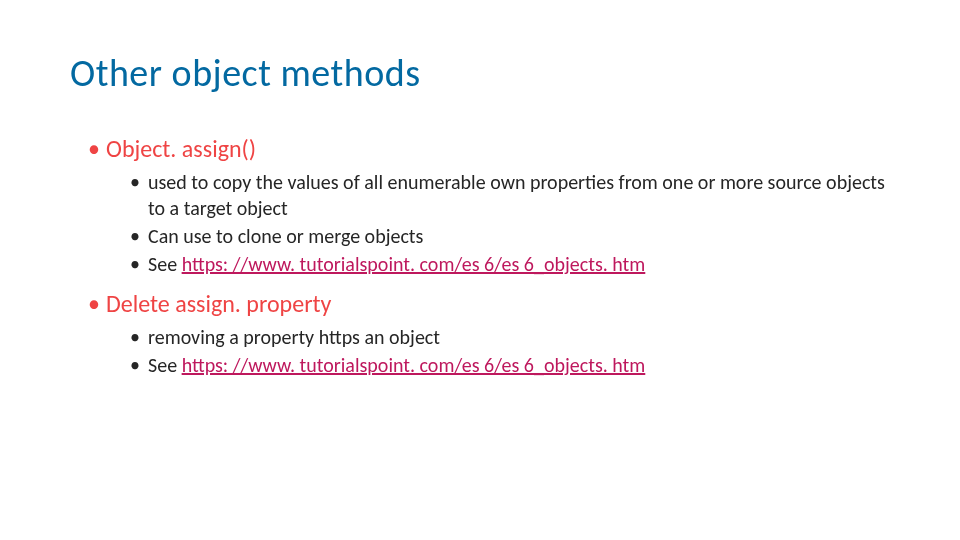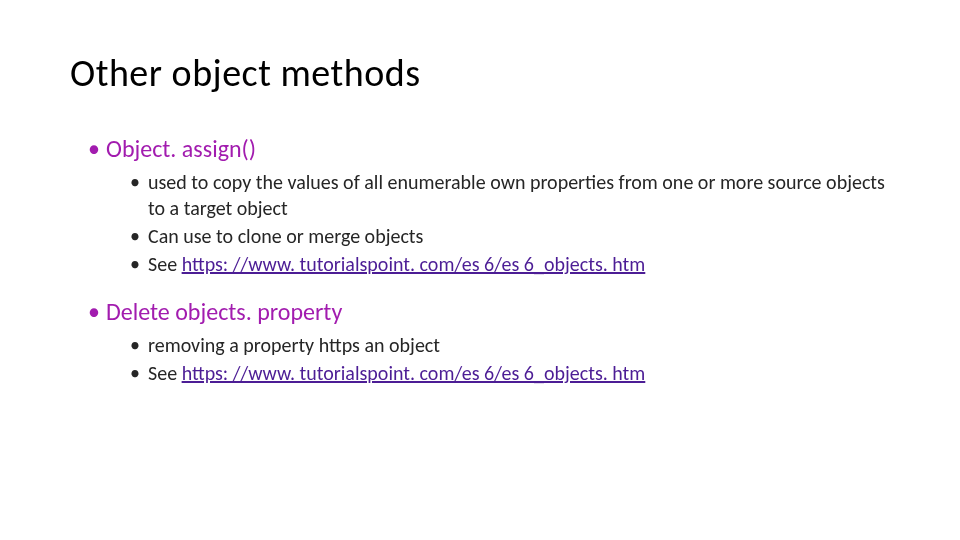--- a/index.html
+++ b/index.html
@@ -12,32 +12,31 @@
       height: 540px;
       background: #ffffff;
       font-family: Calibri, "Segoe UI", Arial, sans-serif;
       color: #1a1a1a;
       padding: 50px 70px 40px 70px;
       overflow: hidden;
     }
     .slide-title {
       font-size: 38px;
       font-weight: 400;
-      color: #000000;
+      color: #0369a1;
       margin-bottom: 38px;
       letter-spacing: 0.5px;
     }
     .level1 {
       font-size: 24px;
-      color: #a21caf;
+      color: #ef4444;
       margin-left: 18px;
       margin-bottom: 6px;
       position: relative;
       padding-left: 18px;
-      margin-top: 8px;
     }
     .level1::before {
       content: "•";
       position: absolute;
       left: 0;
       top: 0;
     }
     .level2 {
       font-size: 20px;
       color: #262626;
@@ -50,37 +49,37 @@
     .level2::before {
       content: "•";
       position: absolute;
       left: 0;
       top: 0;
     }
     .spacer1 {
       height: 10px;
     }
     a.hyperlink {
-      color: #4c1d95;
+      color: #be185d;
       text-decoration: underline;
     }
   </style>
 </head>
 <body>
 
 <h1 class="slide-title">Other object methods</h1>
 
 <div class="level1">Object. assign()</div>
 
 <div class="level2">used to copy the values of all enumerable own properties from one or more source objects to a target object</div>
 <div class="level2">Can use to clone or merge objects</div>
 <div class="level2">
   <span>See </span><a class="hyperlink">https: //www. tutorialspoint. com/es 6/es 6_objects. htm</a>
 </div>
 
 <div class="spacer1"></div>
 
-<div class="level1">Delete objects. property</div>
+<div class="level1">Delete assign. property</div>
 
 <div class="level2">removing a property https an object</div>
 <div class="level2">
   <span>See </span><a class="hyperlink">https: //www. tutorialspoint. com/es 6/es 6_objects. htm</a>
 </div>
 
 </body></html>

